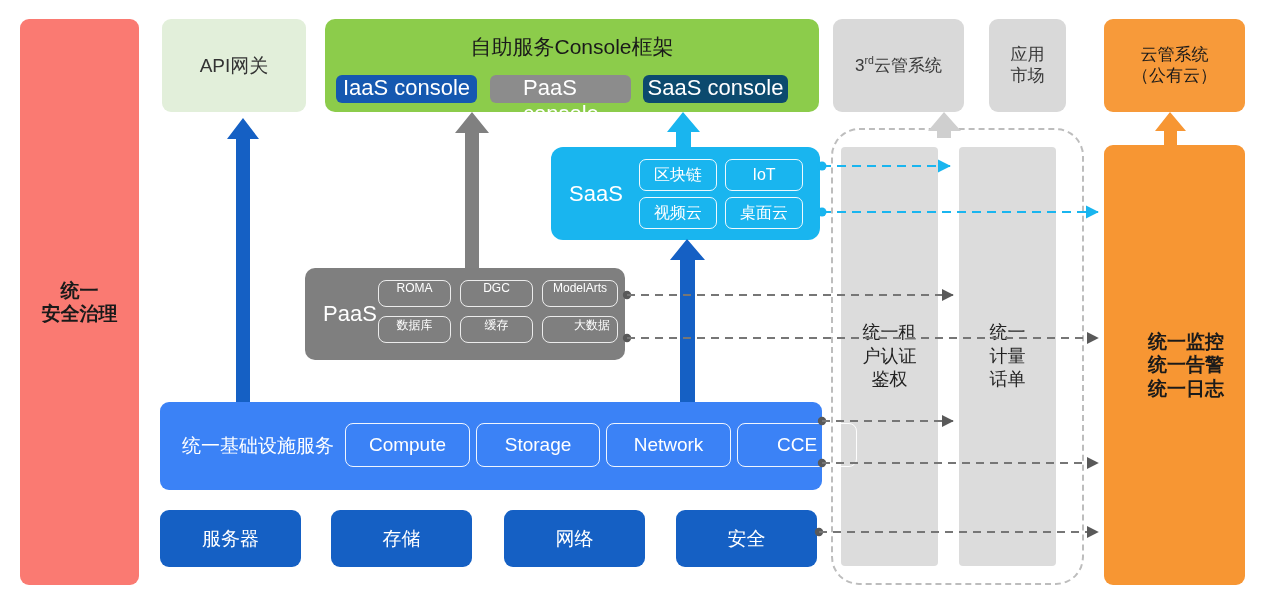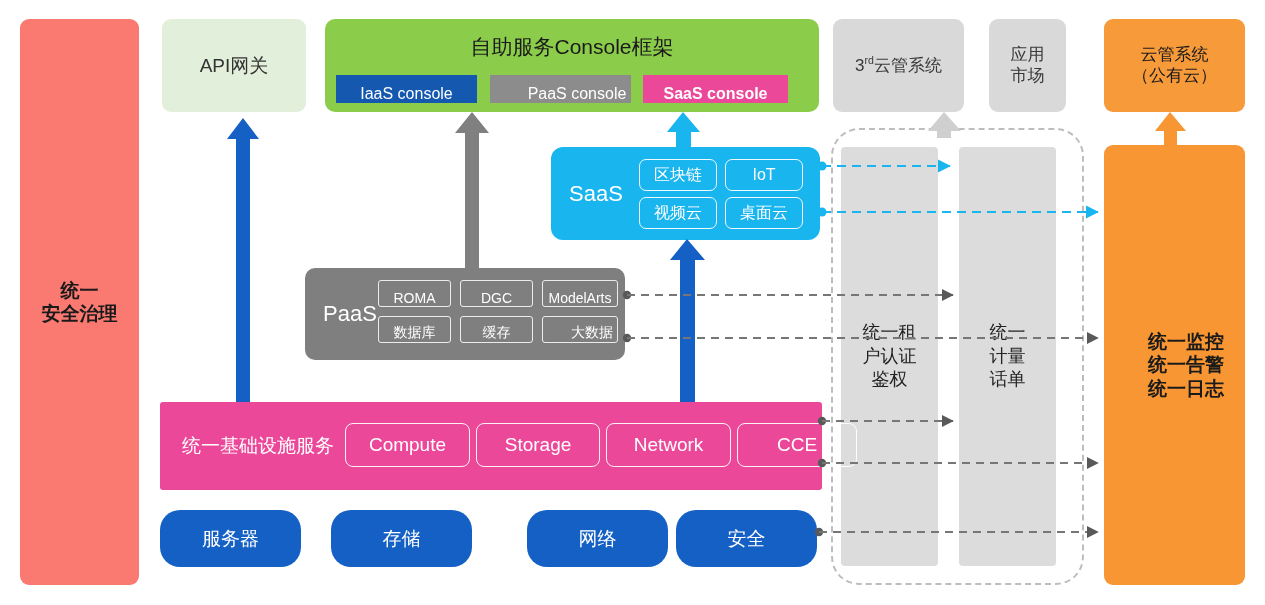--- a/index.html
+++ b/index.html
@@ -8,49 +8,49 @@
   .box{position:absolute;box-sizing:border-box;display:flex;align-items:center;justify-content:center;text-align:center;line-height:1.22;}
   .rnd{border-radius:9px;}
 
   
   .pillar-red{background:#fa7a72;color:#1a1a1a;font-size:19px;font-weight:700;}
   
   .apigw{background:#e2efda;color:#333;font-size:19px;}
   
   .console-frame{background:#8ccc4b;border-radius:10px;}
   .console-title{position:absolute;left:0;right:0;top:14px;text-align:center;color:#1a1a1a;font-size:21px;font-weight:500;}
-  .chip{position:absolute;box-sizing:border-box;display:flex;align-items:flex-end;justify-content:center;color:#fff;font-size:16px;border-radius:0;}
+  .chip{position:absolute;box-sizing:border-box;display:flex;align-items:flex-start;justify-content:center;color:#fff;font-size:22px;border-radius:6px;}
   .chip.iaas{background:#1558b0;}
   .chip.paasc{background:#8c8c8c;padding-left:33px;}
-  .chip.saasc{background:#ec4899;font-weight:bold;}
+  .chip.saasc{background:#0c4a6e;}
 
   
   .grey-top{background:#d9d9d9;color:#3a3a3a;font-size:17px;}
   
   .orange{background:#f79a3a;color:#1a1a1a;font-size:17px;}
   .orange-pillar{background:#f79633;color:#1a1a1a;font-size:19px;font-weight:700;}
 
   
   .saas-group{background:#19b5ef;border-radius:12px;}
   .saas-label{position:absolute;color:#fff;font-size:22px;left:18px;top:50%;transform:translateY(-50%);}
   .pill{position:absolute;box-sizing:border-box;display:flex;align-items:center;justify-content:center;
         border:1.6px solid rgba(255,255,255,.92);border-radius:7px;color:#fff;font-size:16px;}
 
   
   .paas-group{background:#7f7f7f;border-radius:10px;}
   .paas-label{position:absolute;color:#fff;font-size:22px;left:18px;top:50%;transform:translateY(-50%);}
-  .pill-g{position:absolute;box-sizing:border-box;display:flex;align-items:flex-end;justify-content:center;
-        border:1.5px solid rgba(255,255,255,.85);border-radius:3px;color:#fff;font-size:14px;}
-
-  
-  .iaas-bar{background:#ec4899;border-radius:3px;}
+  .pill-g{position:absolute;box-sizing:border-box;display:flex;align-items:flex-start;justify-content:center;
+        border:1.5px solid rgba(255,255,255,.85);border-radius:8px;color:#fff;font-size:12px;}
+
+  
+  .iaas-bar{background:#3b82f6;border-radius:9px;}
   .iaas-label{position:absolute;color:#fff;font-size:19px;left:22px;top:50%;transform:translateY(-50%);}
   .pill-b{position:absolute;box-sizing:border-box;display:flex;align-items:center;justify-content:center;
         border:1.6px solid rgba(255,255,255,.92);border-radius:8px;color:#fff;font-size:19px;}
-  .hw-box{background:#1560c4;color:#fff;font-size:19px;border-radius:20px;}
+  .hw-box{background:#1560c4;color:#fff;font-size:19px;border-radius:9px;}
 
   
   .dash-container{position:absolute;border:2.4px dashed #bdbdbd;border-radius:28px;box-sizing:border-box;}
   .grey-col{position:absolute;background:#dcdcdc;border-radius:4px;display:flex;align-items:center;justify-content:center;
             color:#222;font-size:18px;line-height:1.3;text-align:center;}
 
   
   svg.layer{position:absolute;left:0;top:0;width:1265px;height:605px;pointer-events:none;}
   .sup{font-size:.62em;vertical-align:super;}
 </style>
@@ -182,21 +182,21 @@
       <span>Network</span>
     </div>
   </div>
 
   <div class="box rnd hw-box" style="left:160px;top:510px;width:141px;height:57px;">
     <span>服务器</span>
   </div>
   <div class="box rnd hw-box" style="left:331px;top:510px;width:141px;height:57px;">
     <span>存储</span>
   </div>
-  <div class="box rnd hw-box" style="left:527px;top:510px;width:141px;height:57px;">
+  <div class="box rnd hw-box" style="left:504px;top:510px;width:141px;height:57px;">
     <span>网络</span>
   </div>
   <div class="box rnd hw-box" style="left:676px;top:510px;width:141px;height:57px;">
     <span>安全</span>
   </div>
 
   <svg class="layer" viewBox="0 0 1265 605">
     <defs>
       <marker id="ah-grey" markerWidth="7" markerHeight="7" refX="5.6" refY="3" orient="auto">
         <path d="M0,0 L6,3 L0,6 z" fill="#595959"></path>

